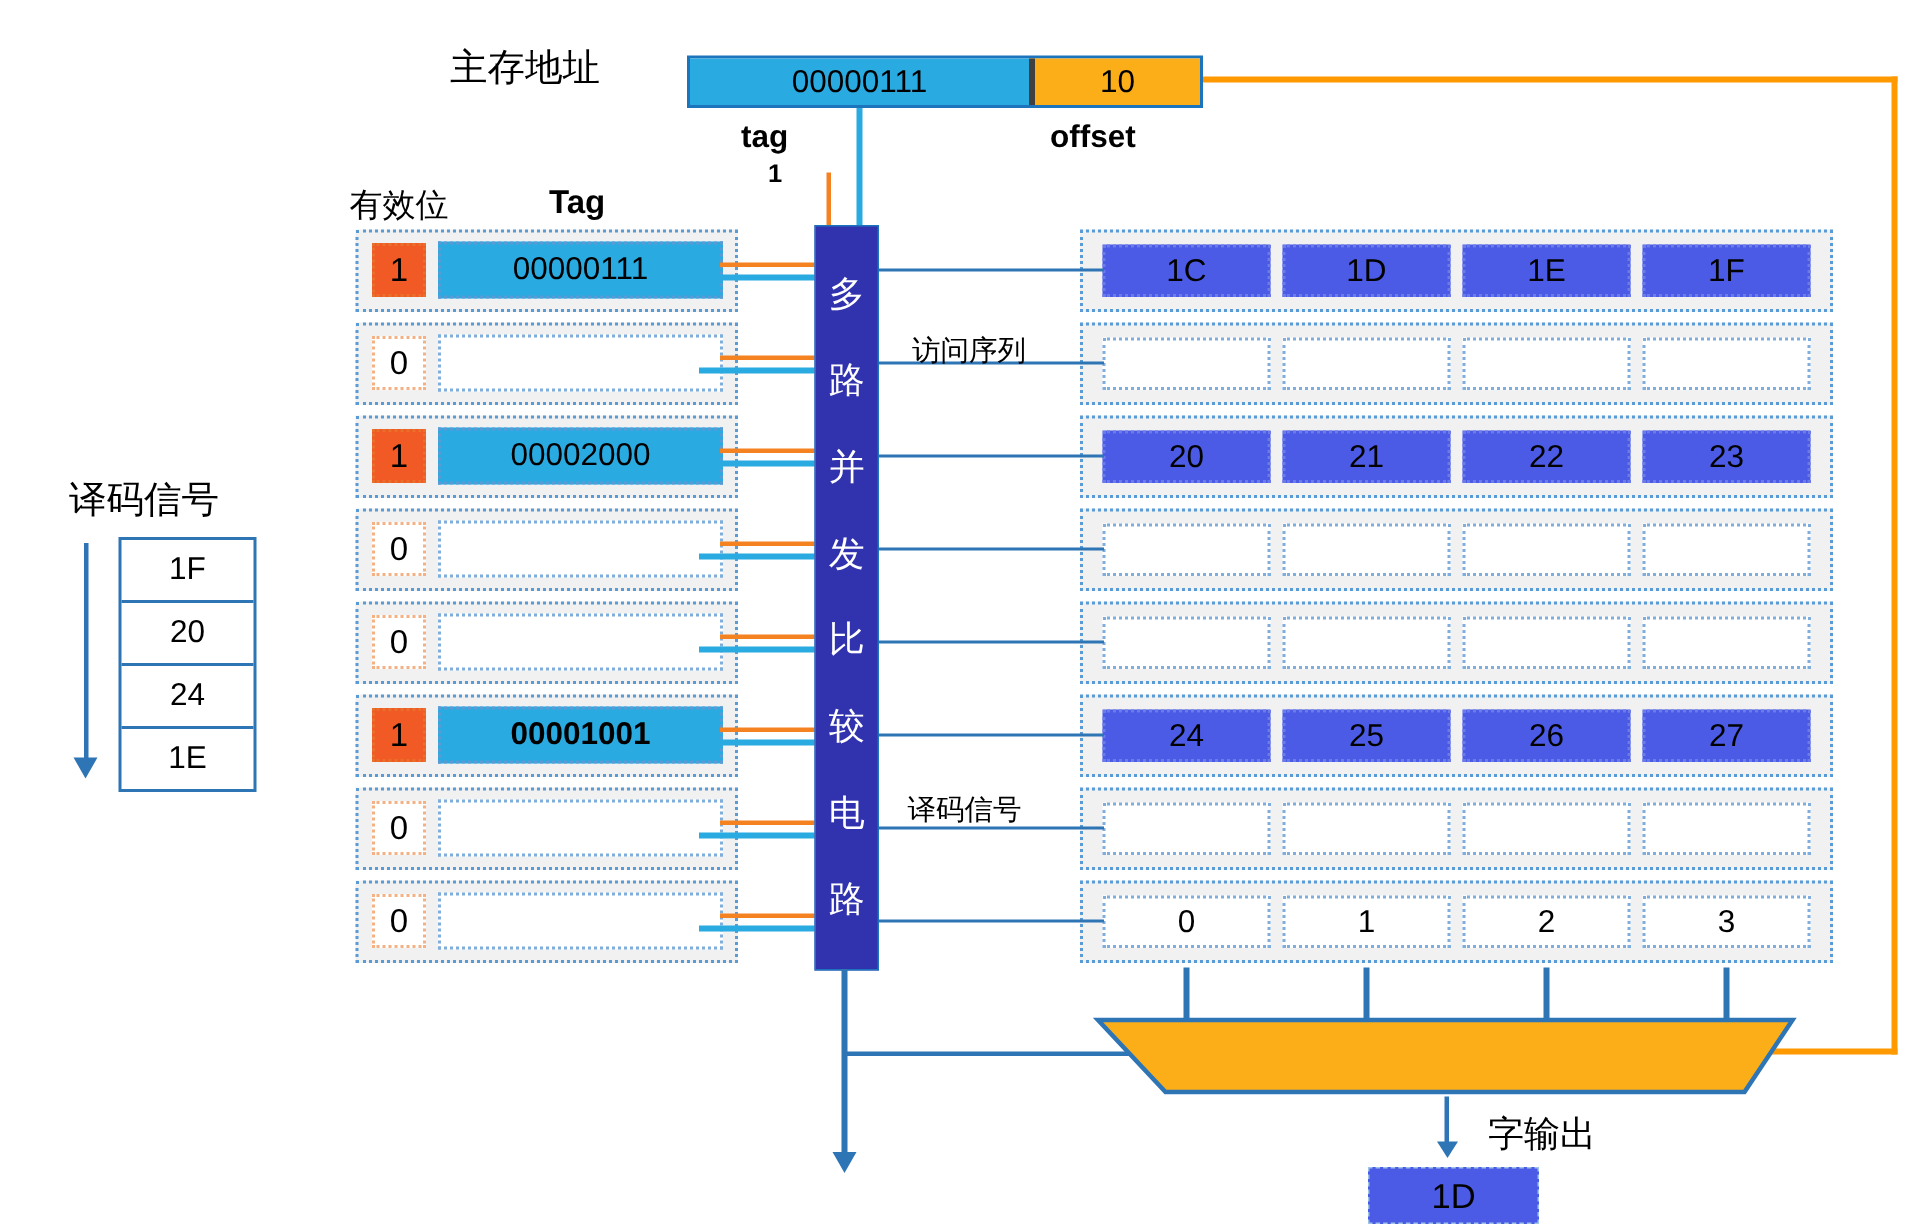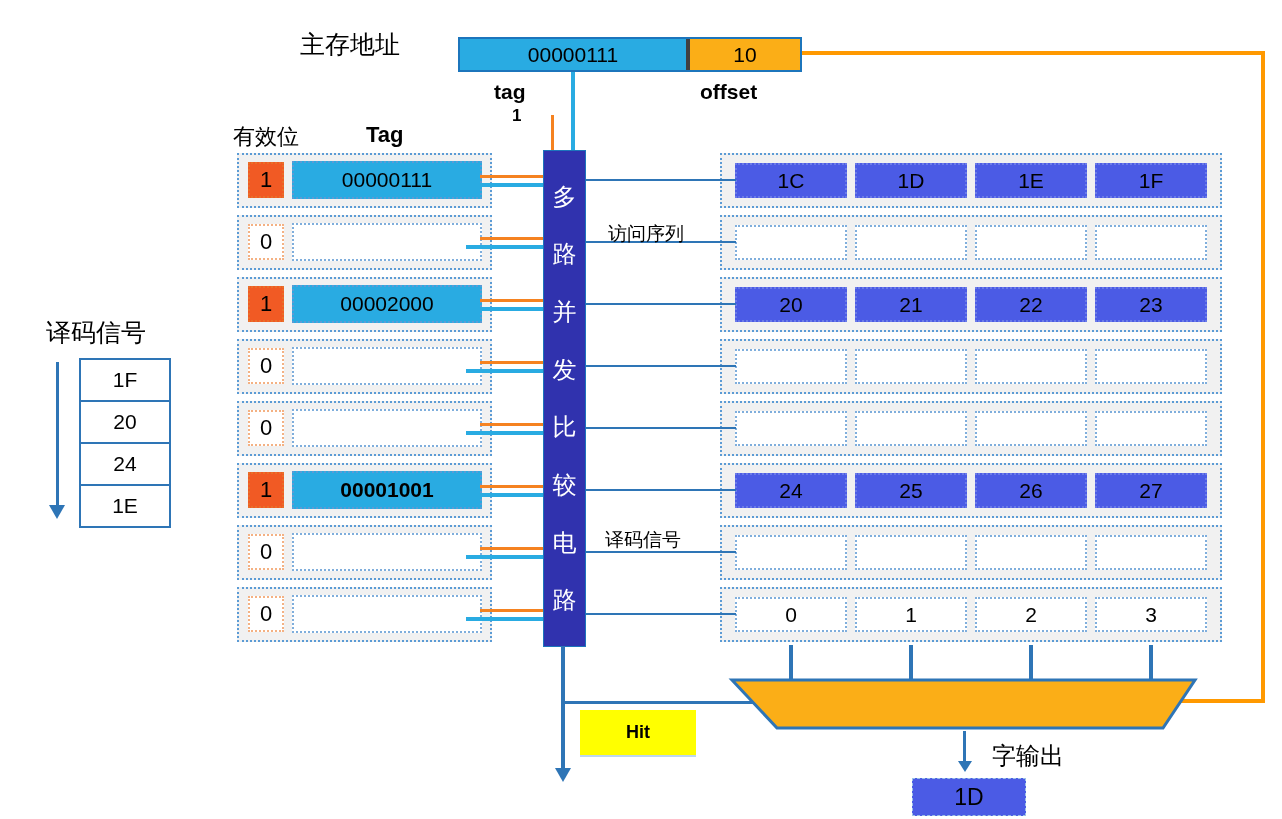--- a/index.html
+++ b/index.html
@@ -178,21 +178,20 @@
       <span>路</span>
     </div>
 
   <div class="txt" style="left:608px;top:221px;font-size:19px;">访问序列</div>
   <div class="txt" style="left:605px;top:527px;font-size:19px;">译码信号</div>
 
   <div class="vline blue-ln" style="left:561px;top:646px;width:4px;height:123px;"></div>
   <div class="arr-down" style="left:555px;top:768px;"></div>
   <div class="hline blue-ln" style="left:563px;top:701px;width:200px;height:3px;"></div>
   <div class="arr-right" style="left:761px;top:696px;"></div>
-  <div class="hit">Hit</div>
 
   <svg class="abs" style="left:725px;top:676px;" width="478" height="56">
     <polygon points="7,4 470,4 438,52 52,52" fill="#FBAE17" stroke="#2E75B6" stroke-width="3"></polygon>
   </svg>
   <div id="mux-connectors">
       <div class="vline blue-ln" style="left: 789px; top: 645px; width: 4px; height: 34px;"></div>
       <div class="vline blue-ln" style="left: 909px; top: 645px; width: 4px; height: 34px;"></div>
       <div class="vline blue-ln" style="left: 1029px; top: 645px; width: 4px; height: 34px;"></div>
       <div class="vline blue-ln" style="left: 1149px; top: 645px; width: 4px; height: 34px;"></div>
     </div>

